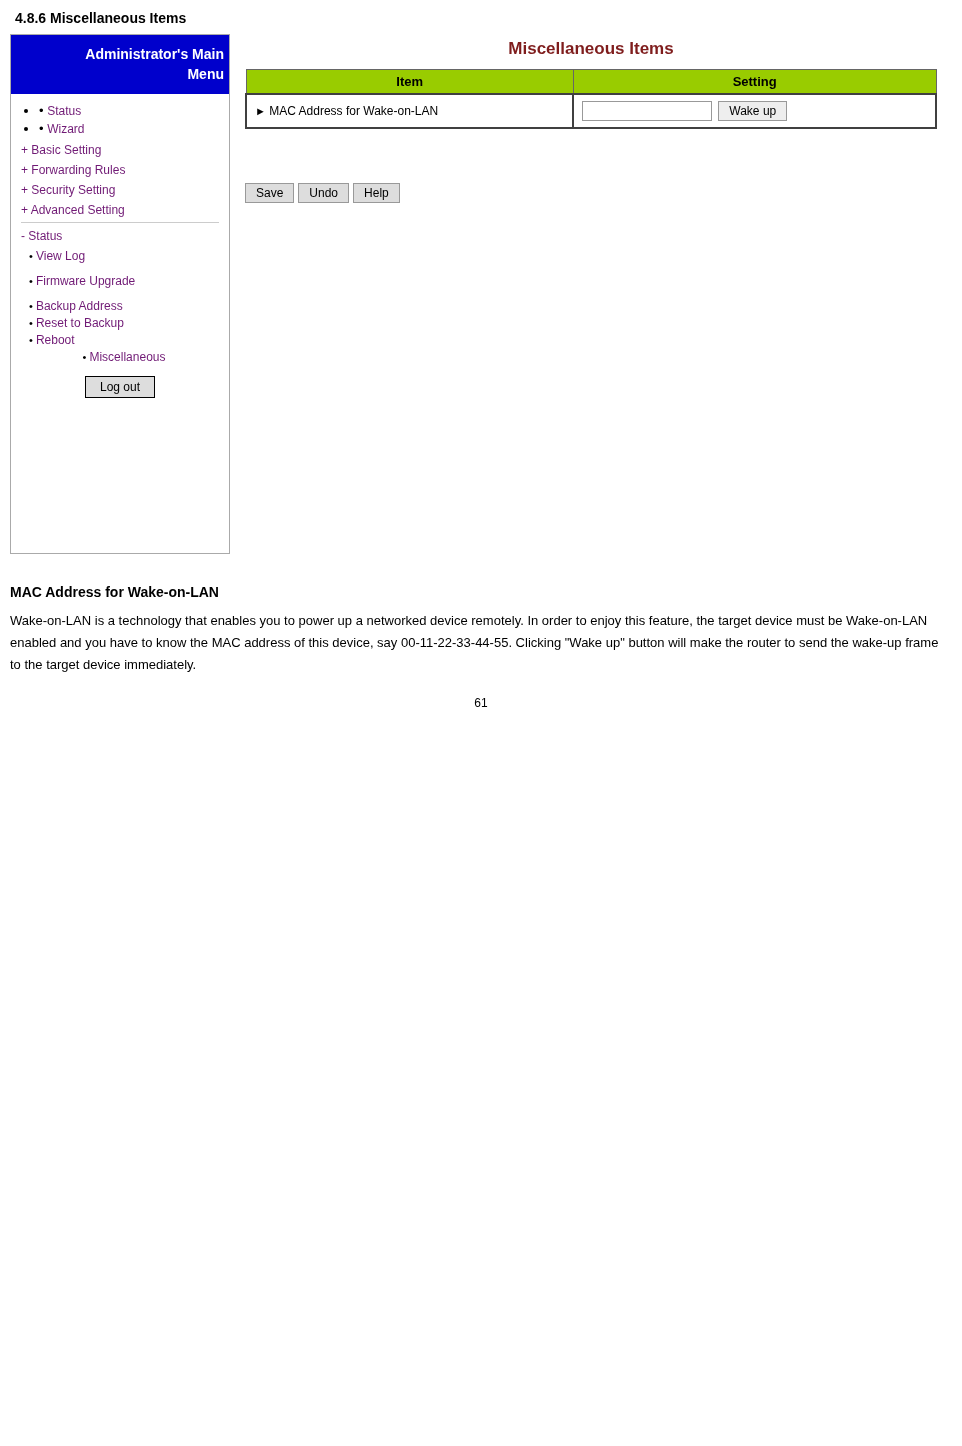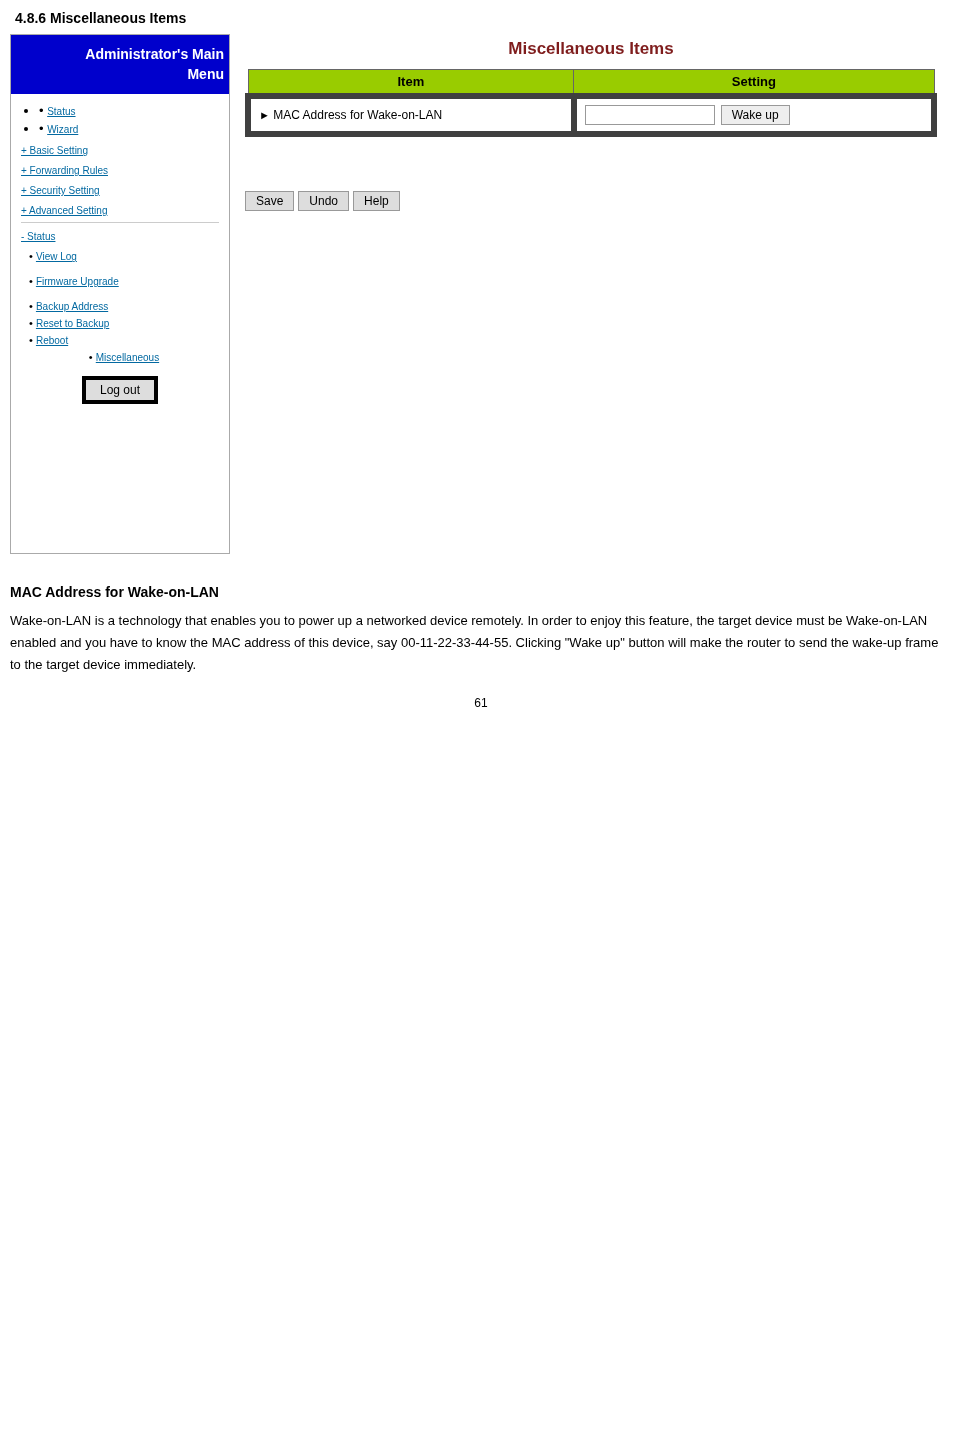--- a/index.html
+++ b/index.html
@@ -33,24 +33,23 @@
       font-weight: bold;
       text-align: right;
       padding: 10px 5px;
       line-height: 1.4;
     }
     .sidebar-body {
       background: #fff;
       padding: 6px 10px 10px 10px;
     }
     .sidebar-link {
-      color: #0369a1;
-      text-decoration: underline;
-      cursor: pointer;
-      font-size: 10px;
+      color: #701a75;
+      cursor: pointer;
+      font-size: 12px;
     }
     .sidebar-section {
       margin: 5px 0;
     }
     .sidebar-plain-list {
       list-style: none;
       padding-left: 4px;
     }
     .sidebar-plain-list li {
       margin: 3px 0;
@@ -58,21 +57,21 @@
     .sidebar-plain-list li::before {
       content: "• ";
       color: #000;
     }
     .logout-btn {
       display: block;
       margin: 12px auto 6px auto;
       padding: 3px 14px;
       font-size: 12px;
       background: #ddd;
-      border: 4px solid #000000;
+      border: 1px solid #000000;
       cursor: pointer;
     }
     .content-area {
       flex: 1;
       padding: 0 15px;
     }
     .content-title {
       font-size: 17px;
       font-weight: bold;
       color: #7f1d1d;
@@ -87,21 +86,21 @@
     }
     .misc-table th {
       background: #99cc00;
       border: 1px solid #666;
       padding: 4px 8px;
       font-size: 13px;
       font-weight: bold;
       text-align: center;
     }
     .misc-table td {
-      border: 6px solid #404040;
+      border: 2px solid #404040;
       padding: 6px 8px;
       font-size: 12px;
       margin-top: 36px;
     }
     .arrow-icon {
       color: #000;
       font-size: 11px;
     }
     .mac-input {
       width: 130px;

